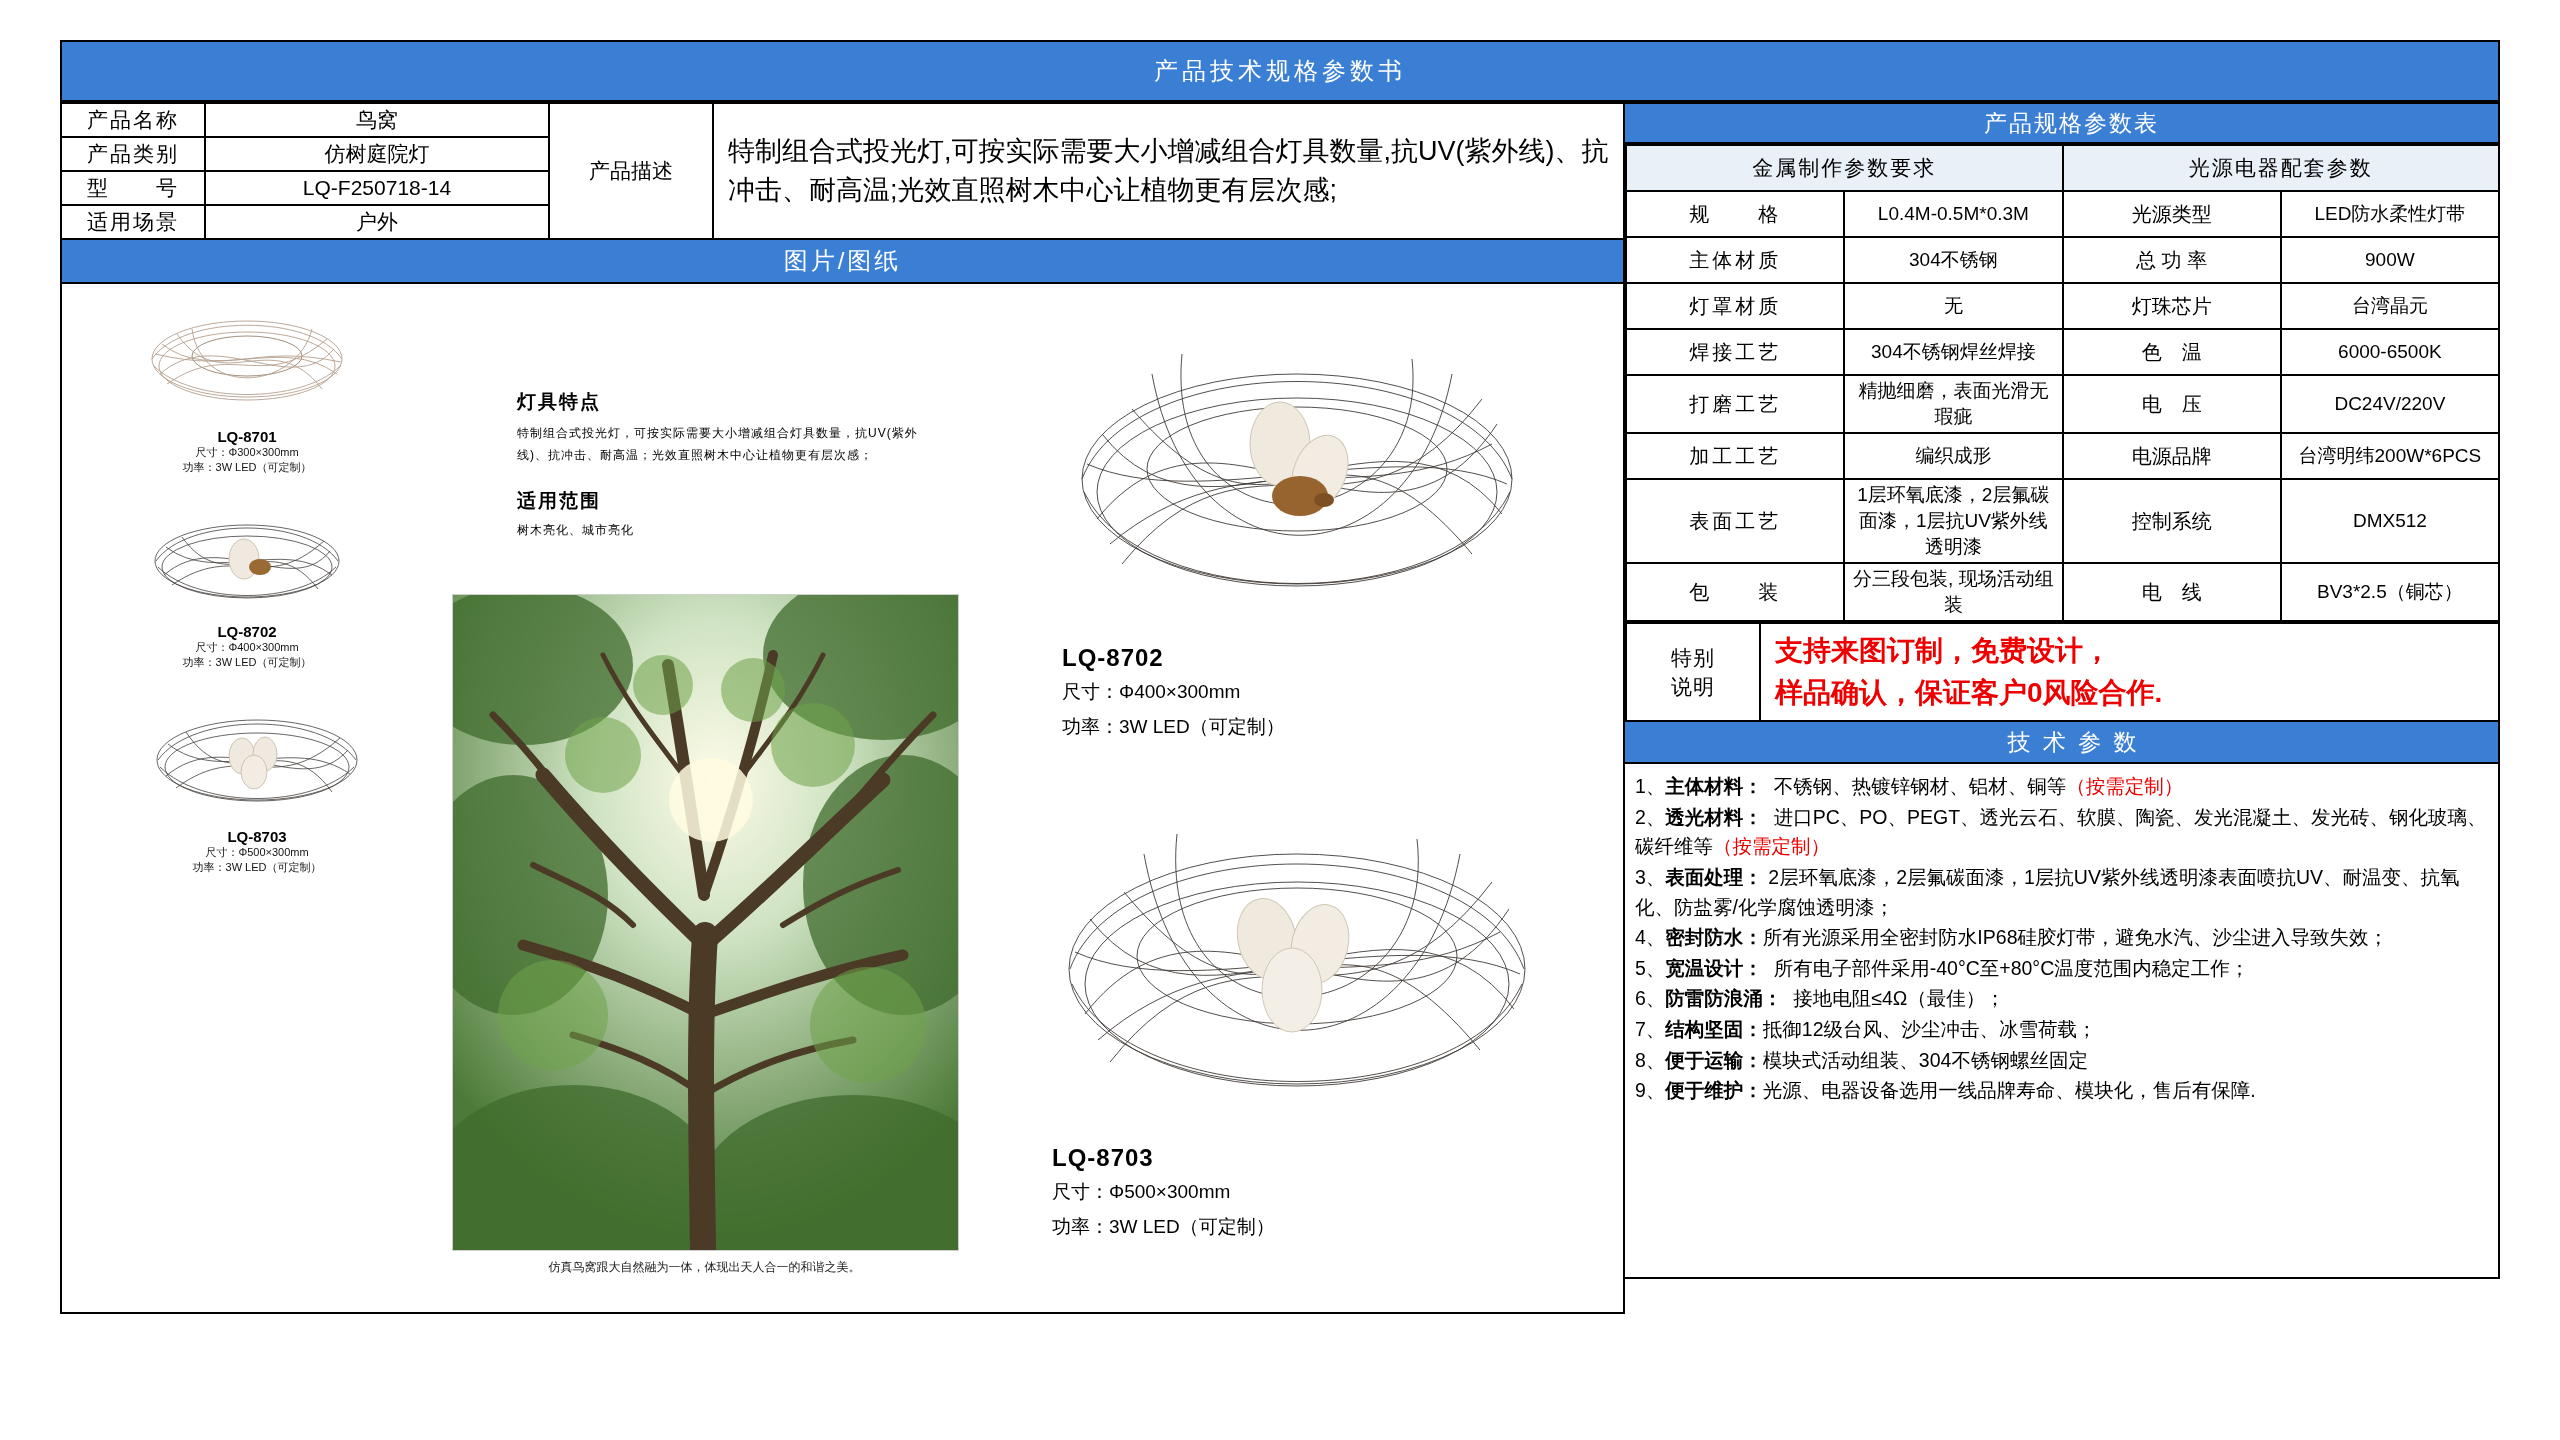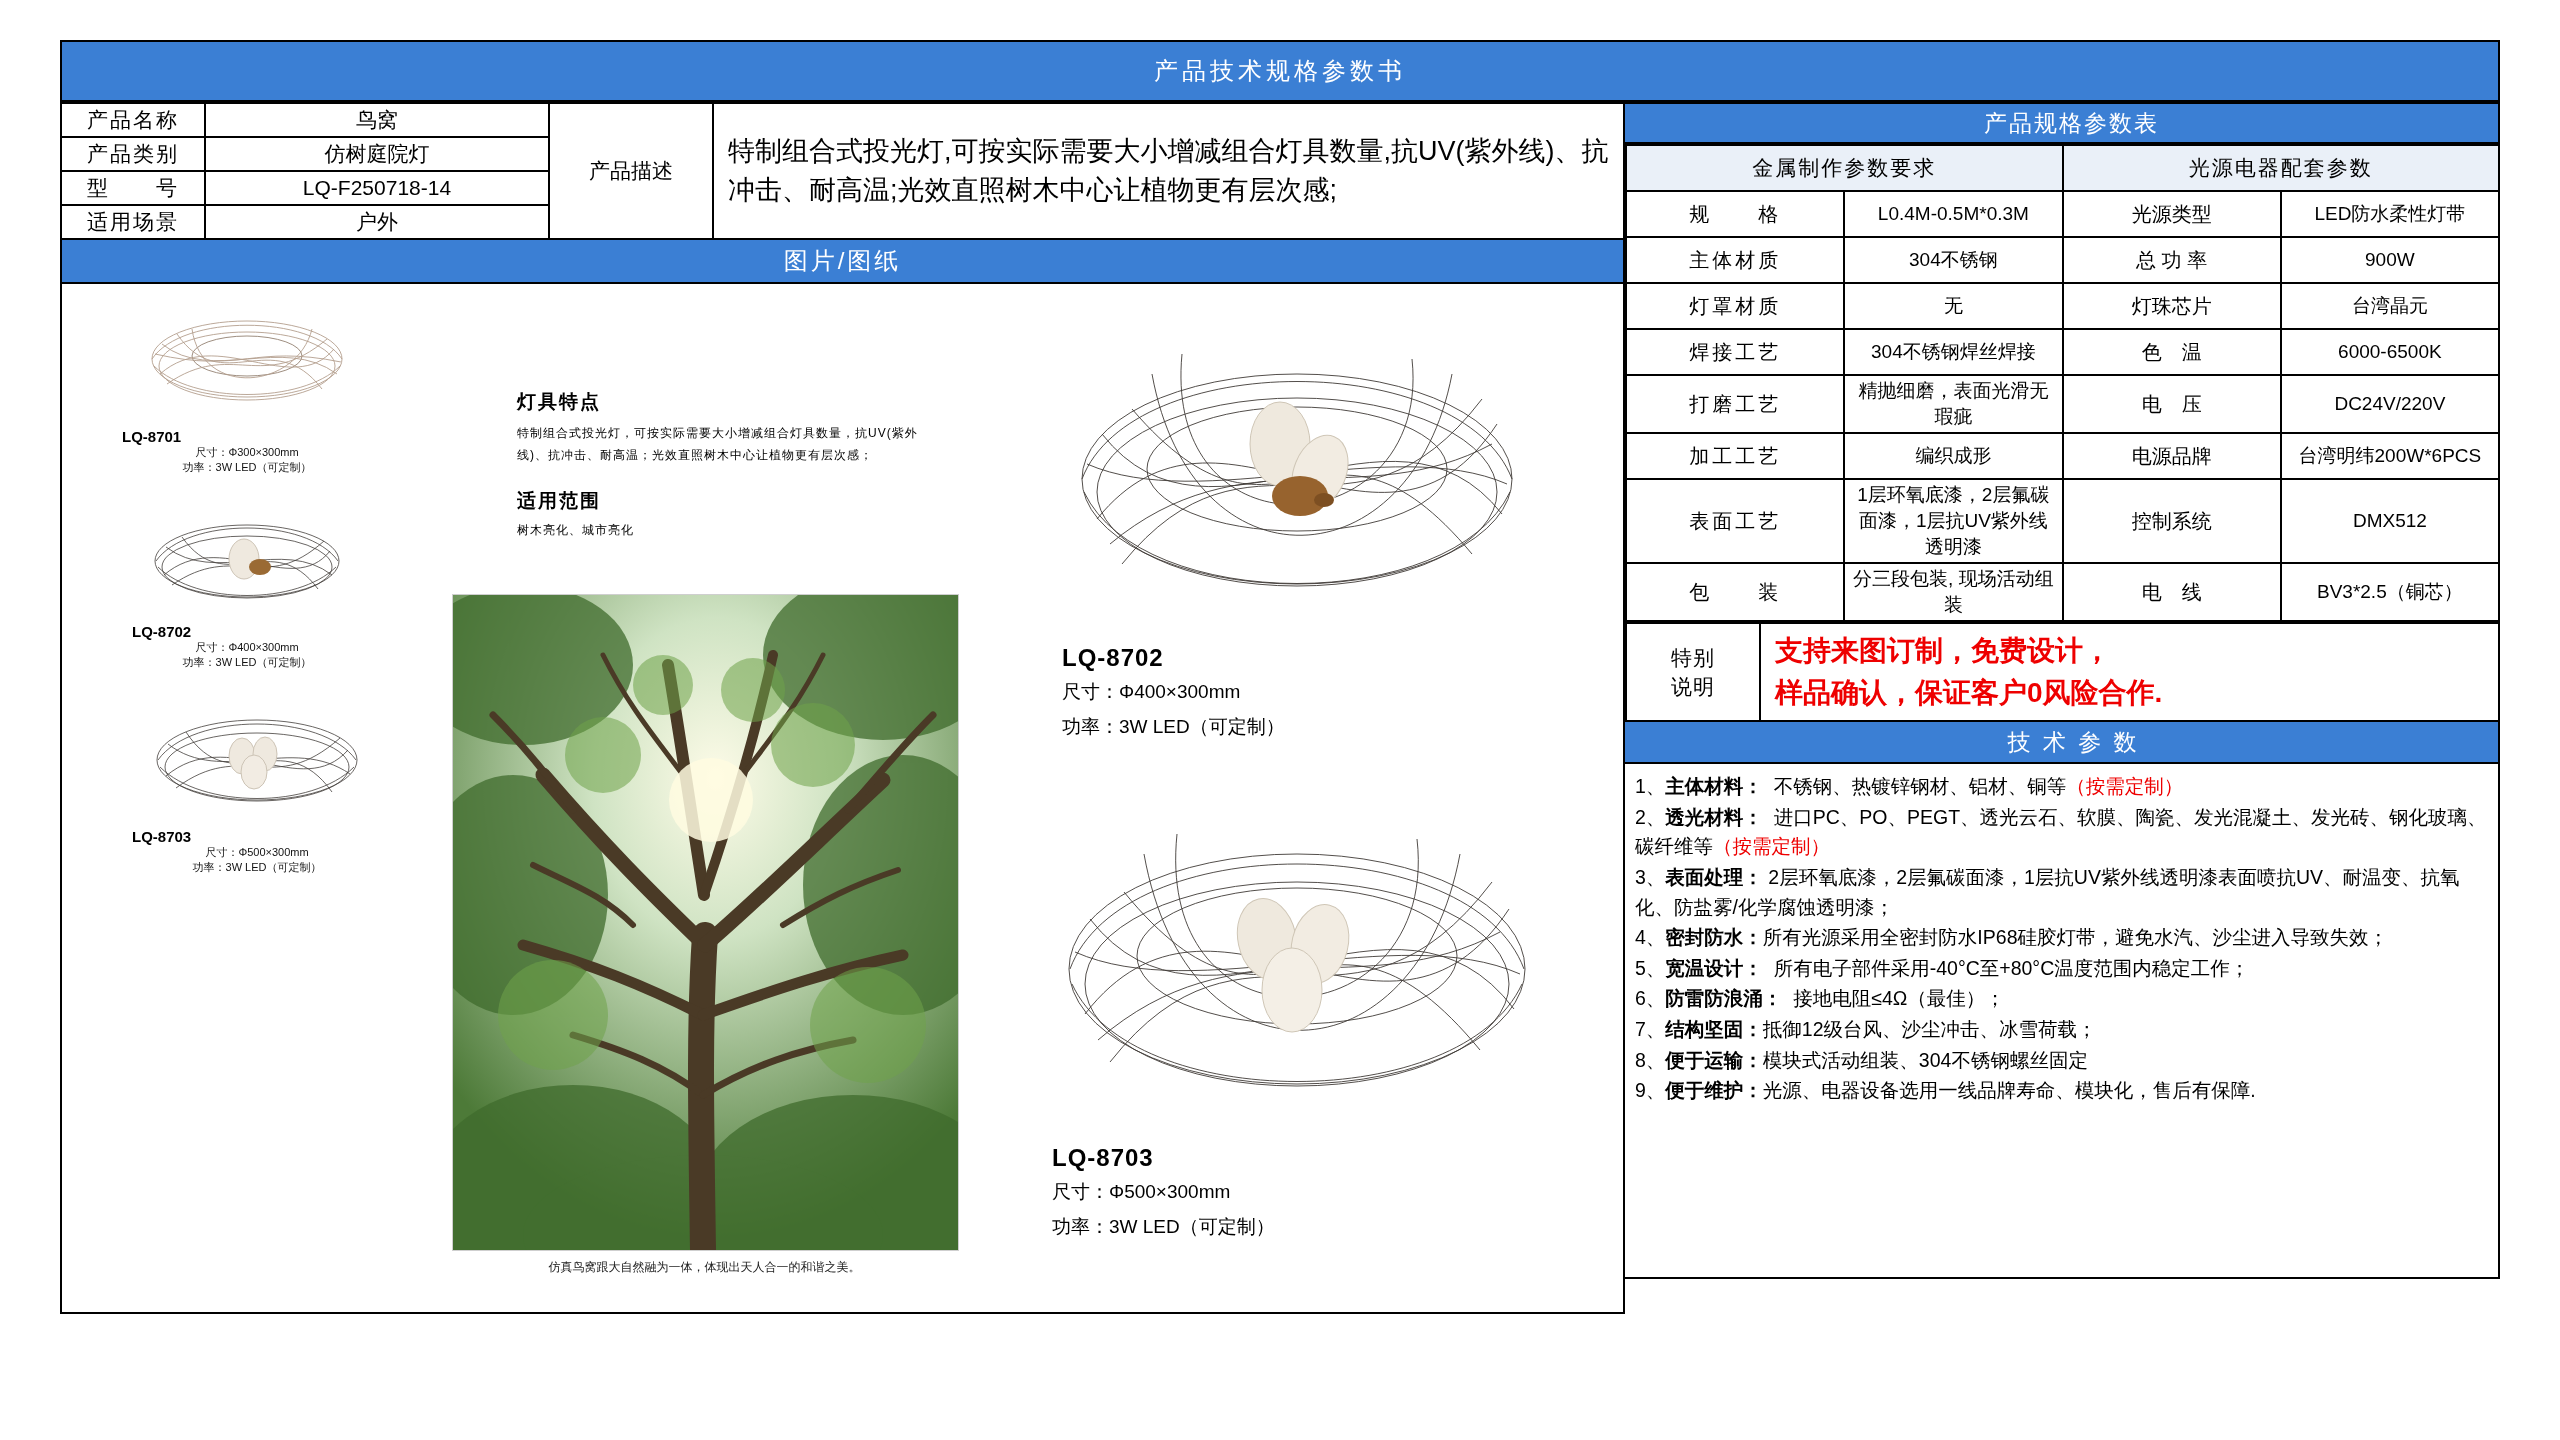--- a/index.html
+++ b/index.html
@@ -107,21 +107,21 @@
     height: 1030px;
     border: 2px solid #000;
     border-top: none;
     box-sizing: border-box;
     position: relative;
     background: #fff;
     overflow: hidden;
   }
   .nest-thumb { position: absolute; }
   .thumb-cap {
-    text-align: left;
+    text-align: center;
     font-size: 15px;
     font-weight: bold;
     margin-top: 4px;
   }
   .thumb-sub {
     text-align: center;
     font-size: 11px;
     line-height: 1.35;
     color: #111;
   }

